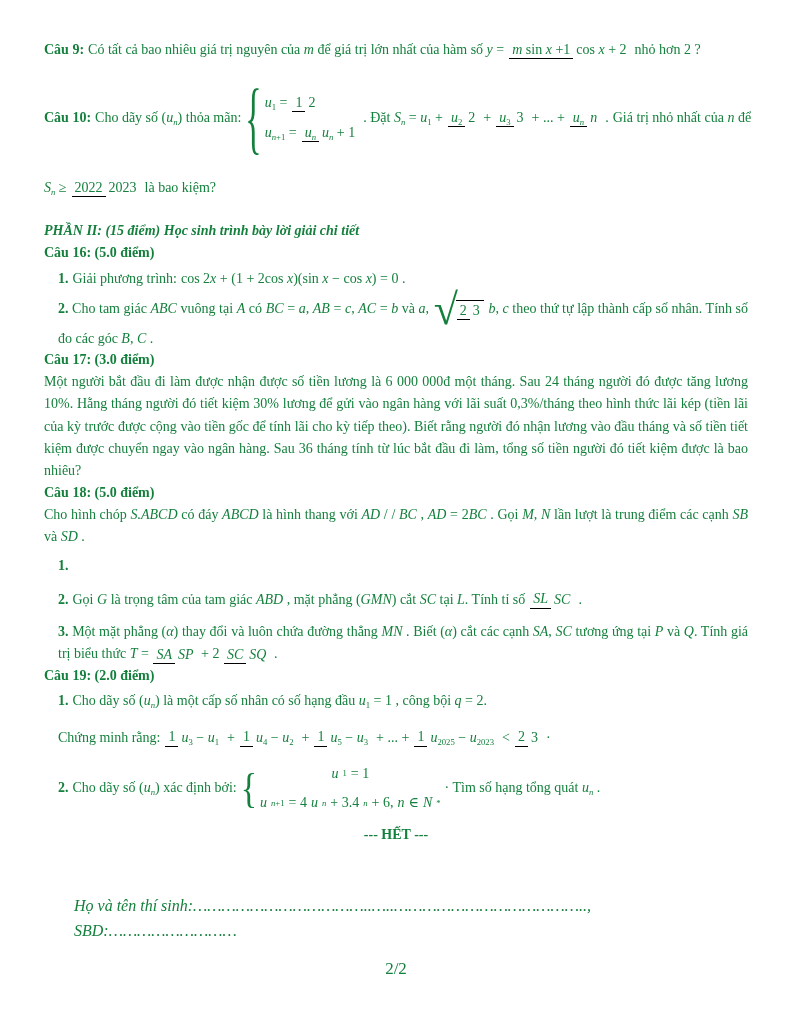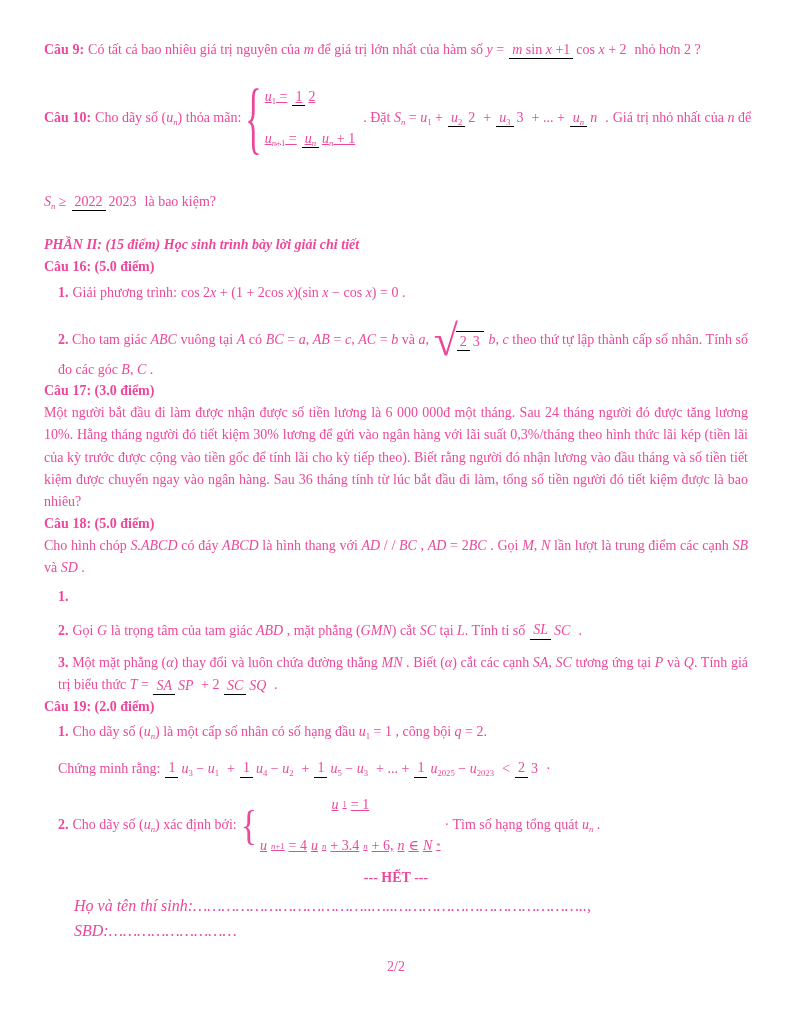--- a/index.html
+++ b/index.html
@@ -1,66 +1,66 @@
 <!DOCTYPE html>
 <html><head>
 <meta charset="utf-8">
 <style>
   * { box-sizing: border-box; }
   html,body { margin:0; padding:0; background:#ffffff; }
   .page {
     width:792px; height:1024px; background:#ffffff; position:relative;
     font-family:"Liberation Serif","DejaVu Serif",serif;
-    font-size:14px; line-height:1.55; color:#ec4899;
+    font-size:14px; line-height:1.55; color:#15803d;
     padding:28px 44px 0 44px; overflow:hidden;
   }
   .b { font-weight:700; }
   i { font-style:italic; }
   sub { font-size:62%; line-height:0; vertical-align:-0.3em; }
   sup { font-size:62%; line-height:0; vertical-align:0.5em; }
 
   .mline { display:flex; align-items:center; gap:4px; white-space:nowrap; }
   .just { text-align:justify; }
   .indent { margin-left:14px; }
 
   .frac { display:inline-flex; flex-direction:row; align-items:center;
           vertical-align:middle; line-height:1.25; margin:0 1px; }
   .frac .fnum { border-bottom:1px solid #000; padding:0 3px; display:block; text-align:center; }
   .frac .fden { padding:0 3px; display:block; }
 
   .sys { display:inline-flex; align-items:center; }
   .brace { display:inline-block; font-size:34px; line-height:1; font-weight:400;
            transform:scaleY(2.35); transform-origin:center; margin-right:3px; }
   .brace.sm { transform:scaleY(1.25); }
-  .sys-rows { display:inline-flex; flex-direction:column; gap:20px; align-items:center;text-decoration:underline; }
+  .sys-rows { display:inline-flex; flex-direction:column; gap:8px; align-items:center; }
   .sys-rows.left { align-items:flex-start; }
   .sys-row { display:flex; align-items:center; gap:4px; white-space:nowrap; }
 
   .sqrt { display:inline-flex; align-items:center; vertical-align:middle; margin:0 1px; }
   .rad { font-size:44px; line-height:0.8; margin-right:-2px; font-weight:400; }
   .sqrt-c { border-top:1.4px solid #000; display:inline-flex; align-items:center; padding-top:1px; }
 
   .q9    { min-height:44px; }
   .q10   { min-height:88px; margin-top:2px; }
-  .snline{ min-height:44px; margin-top:18px; }
+  .snline{ min-height:44px; margin-top:4px; }
   .p2head{ margin-top:10px; font-weight:700;font-style:italic; }
   .qhead { font-weight:700; }
   .q16i1 { margin-top:2px; min-height:26px; }
-  .q16i2 { margin-top:18px; }
+  .q16i2 { margin-top:1px; }
   .q17body { line-height:22.3px; }
   .q18i1 { margin-top:6px; min-height:24px; }
   .q18i2 { margin-top:2px; min-height:40px; }
   .q18i3 { margin-top:2px; }
   .q19i1 { margin-top:2px; min-height:24px; }
   .q19i1b{ margin-top:2px; min-height:46px; }
   .q19i2 { margin-top:2px; min-height:50px; }
   .het   { margin-top:10px; text-align:center; font-weight:700; }
   .footer{ position:absolute; left:74px; right:70px; top:894px;
            font-style:italic; font-size:16px; }
-  .pagenum{ position:absolute; left:0; right:0; top:956px; text-align:center; font-size:14px; }
+  .pagenum{ position:absolute; left:0; right:0; top:956px; text-align:center; font-size:17px; }
 </style>
 </head>
 <body>
 
 <div class="page">
 
   <div class="mline q9">
     <span class="b">Câu 9:</span>
     <span>Có tất cả bao nhiêu giá trị nguyên của <i>m</i> để giá trị lớn nhất của hàm số <i>y</i> =</span>
     <span class="frac">

